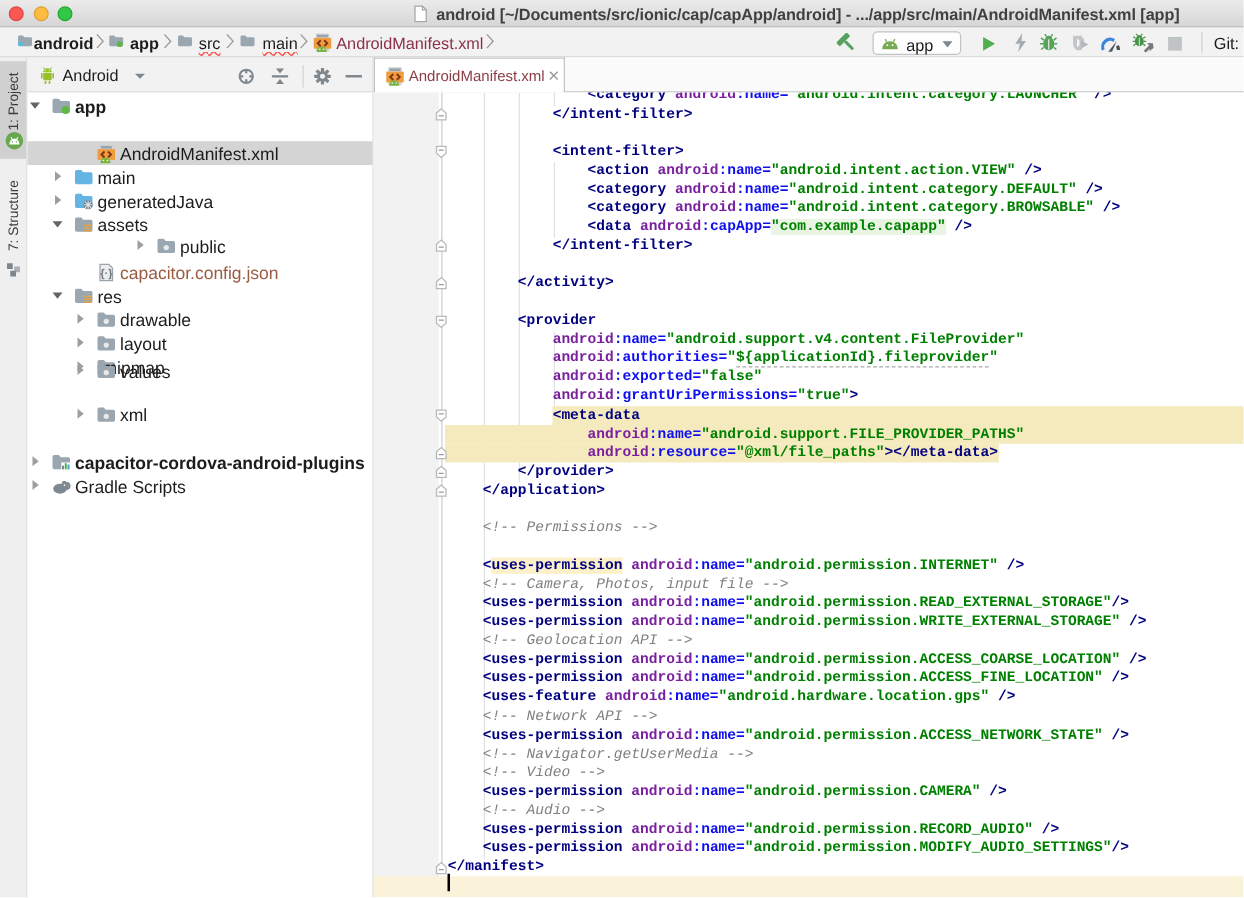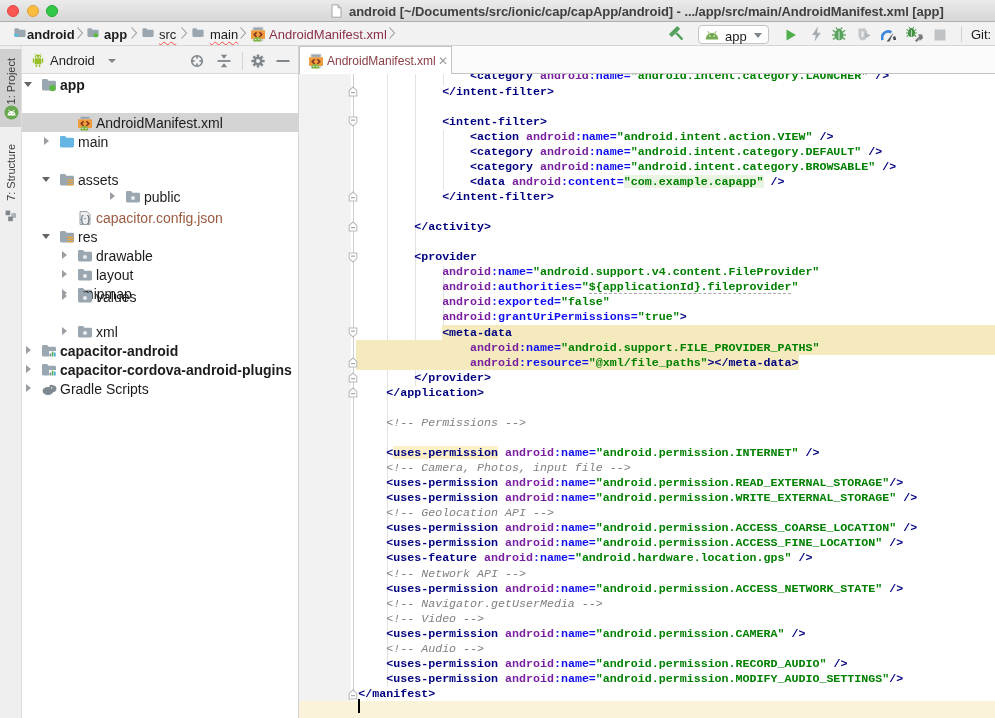--- a/index.html
+++ b/index.html
@@ -348,20 +348,41 @@
 </div>
 <div class="row" style="top:58.0px;">
 <div class="arr-c" style="left:22px"></div>
 <div class="ticon" style="left:37px">
         <svg width="16" height="15" viewBox="0 0 16 15">
           <path d="M1 3.4 C1 2.6 1.6 2 2.4 2 H6 L7.6 3.8 H13.6 C14.4 3.8 15 4.4 15 5.2 V12 C15 12.8 14.4 13.4 13.6 13.4 H2.4 C1.6 13.4 1 12.8 1 12 Z" fill="#64b5e3"></path>
         </svg>
       </div>
 <div class="lbl" style="left:56px;">main</div>
 </div>
+<div class="row" style="top:77.0px;">
+<div class="arr-c" style="left:22px"></div>
+<div class="ticon" style="left:37px">
+        <svg width="16" height="15" viewBox="0 0 16 15">
+          <path d="M1 3.4 C1 2.6 1.6 2 2.4 2 H6 L7.6 3.8 H13.6 C14.4 3.8 15 4.4 15 5.2 V12 C15 12.8 14.4 13.4 13.6 13.4 H2.4 C1.6 13.4 1 12.8 1 12 Z" fill="#64b5e3"></path>
+          <circle cx="11.5" cy="10.8" r="3.6" fill="#6e7980"></circle>
+          <circle cx="11.5" cy="10.8" r="1.2" fill="#dce1e5"></circle>
+          <g stroke="#dce1e5" stroke-width="0.9">
+            <line x1="11.5" y1="10.8" x2="14.90" y2="10.80"></line>
+            <line x1="11.5" y1="10.8" x2="13.90" y2="13.20"></line>
+            <line x1="11.5" y1="10.8" x2="11.50" y2="14.20"></line>
+            <line x1="11.5" y1="10.8" x2="9.10" y2="13.20"></line>
+            <line x1="11.5" y1="10.8" x2="8.10" y2="10.80"></line>
+            <line x1="11.5" y1="10.8" x2="9.10" y2="8.40"></line>
+            <line x1="11.5" y1="10.8" x2="11.50" y2="7.40"></line>
+            <line x1="11.5" y1="10.8" x2="13.90" y2="8.40"></line>
+          </g>
+        </svg>
+      </div>
+<div class="lbl" style="left:56px;">generatedJava</div>
+</div>
 <div class="row" style="top:96.0px;">
 <div class="arr-e" style="left:20px"></div>
 <div class="ticon" style="left:37px">
         <svg width="16" height="15" viewBox="0 0 16 15">
           <path d="M1 3.4 C1 2.6 1.6 2 2.4 2 H6 L7.6 3.8 H13.6 C14.4 3.8 15 4.4 15 5.2 V12 C15 12.8 14.4 13.4 13.6 13.4 H2.4 C1.6 13.4 1 12.8 1 12 Z" fill="#9aa7b0"></path>
           <g stroke="#e8a33d" stroke-width="1.3">
             <line x1="8.4" y1="8.2" x2="14.6" y2="8.2"></line>
             <line x1="8.4" y1="10.4" x2="14.6" y2="10.4"></line>
             <line x1="8.4" y1="12.6" x2="14.6" y2="12.6"></line>
           </g>
@@ -444,33 +465,20 @@
 </div>
 <div class="row" style="top:248.0px;">
 <div class="arr-c" style="left:40px"></div>
 <div class="ticon" style="left:55px">
         <svg width="16" height="15" viewBox="0 0 16 15">
           <path d="M1 3.4 C1 2.6 1.6 2 2.4 2 H6 L7.6 3.8 H13.6 C14.4 3.8 15 4.4 15 5.2 V12 C15 12.8 14.4 13.4 13.6 13.4 H2.4 C1.6 13.4 1 12.8 1 12 Z" fill="#9aa7b0"></path>
           <circle cx="8" cy="9" r="2.1" fill="#e8eaec"></circle>
         </svg>
       </div>
 <div class="lbl" style="left:74px;">xml</div>
-</div>
-<div class="row" style="top:267.0px;">
-<div class="arr-c" style="left:4px"></div>
-<div class="ticon" style="left:19px">
-        <svg width="16" height="15" viewBox="0 0 16 15">
-          <path d="M1 3.4 C1 2.6 1.6 2 2.4 2 H6 L7.6 3.8 H13.6 C14.4 3.8 15 4.4 15 5.2 V12 C15 12.8 14.4 13.4 13.6 13.4 H2.4 C1.6 13.4 1 12.8 1 12 Z" fill="#9aa7b0"></path>
-          <rect x="8" y="8" width="7" height="6" fill="#fff"></rect>
-          <rect x="8.6" y="10.5" width="1.6" height="3" fill="#7a868e"></rect>
-          <rect x="10.8" y="8.6" width="1.6" height="4.9" fill="#4caf50"></rect>
-          <rect x="13" y="9.6" width="1.6" height="3.9" fill="#40a6d6"></rect>
-        </svg>
-      </div>
-<div class="lbl b" style="left:38px;">capacitor-android</div>
 </div>
 <div class="row" style="top:286.0px;">
 <div class="arr-c" style="left:4px"></div>
 <div class="ticon" style="left:19px">
         <svg width="16" height="15" viewBox="0 0 16 15">
           <path d="M1 3.4 C1 2.6 1.6 2 2.4 2 H6 L7.6 3.8 H13.6 C14.4 3.8 15 4.4 15 5.2 V12 C15 12.8 14.4 13.4 13.6 13.4 H2.4 C1.6 13.4 1 12.8 1 12 Z" fill="#9aa7b0"></path>
           <rect x="8" y="8" width="7" height="6" fill="#fff"></rect>
           <rect x="8.6" y="10.5" width="1.6" height="3" fill="#7a868e"></rect>
           <rect x="10.8" y="8.6" width="1.6" height="4.9" fill="#4caf50"></rect>
           <rect x="13" y="9.6" width="1.6" height="3.9" fill="#40a6d6"></rect>
@@ -529,21 +537,21 @@
 <div class="sel" style="left:56.5px;top:265.72px;width:639.5px"></div>
 <div class="sel" style="left:56.5px;top:280.79px;width:443.2px"></div>
 <div id="foldline"></div>
 <pre id="code">                <span class="t">&lt;category</span> <span class="p">android</span><span class="a">:name=</span><span class="s">"android.intent.category.LAUNCHER"</span> <span class="t">/&gt;</span>
             <span class="t">&lt;/intent-filter&gt;</span>
 
             <span class="t">&lt;intent-filter&gt;</span>
                 <span class="t">&lt;action</span> <span class="p">android</span><span class="a">:name=</span><span class="s">"android.intent.action.VIEW"</span> <span class="t">/&gt;</span>
                 <span class="t">&lt;category</span> <span class="p">android</span><span class="a">:name=</span><span class="s">"android.intent.category.DEFAULT"</span> <span class="t">/&gt;</span>
                 <span class="t">&lt;category</span> <span class="p">android</span><span class="a">:name=</span><span class="s">"android.intent.category.BROWSABLE"</span> <span class="t">/&gt;</span>
-                <span class="t">&lt;data</span> <span class="p">android</span><span class="a">:content=</span><span class="s vbg">"com.example.capapp"</span> <span class="t">/&gt;</span>
+                <span class="t">&lt;data</span> <span class="p">android</span><span class="a">:capApp=</span><span class="s vbg">"com.example.capapp"</span> <span class="t">/&gt;</span>
             <span class="t">&lt;/intent-filter&gt;</span>
 
         <span class="t">&lt;/activity&gt;</span>
 
         <span class="t">&lt;provider</span>
             <span class="p">android</span><span class="a">:name=</span><span class="s">"android.support.v4.content.FileProvider"</span>
             <span class="p">android</span><span class="a">:authorities=</span><span class="s">"<span class="dash">${applicationId}.fileprovider</span>"</span>
             <span class="p">android</span><span class="a">:exported=</span><span class="s">"false"</span>
             <span class="p">android</span><span class="a">:grantUriPermissions=</span><span class="s">"true"</span><span class="t">&gt;</span>
             <span class="t">&lt;meta-data</span>

